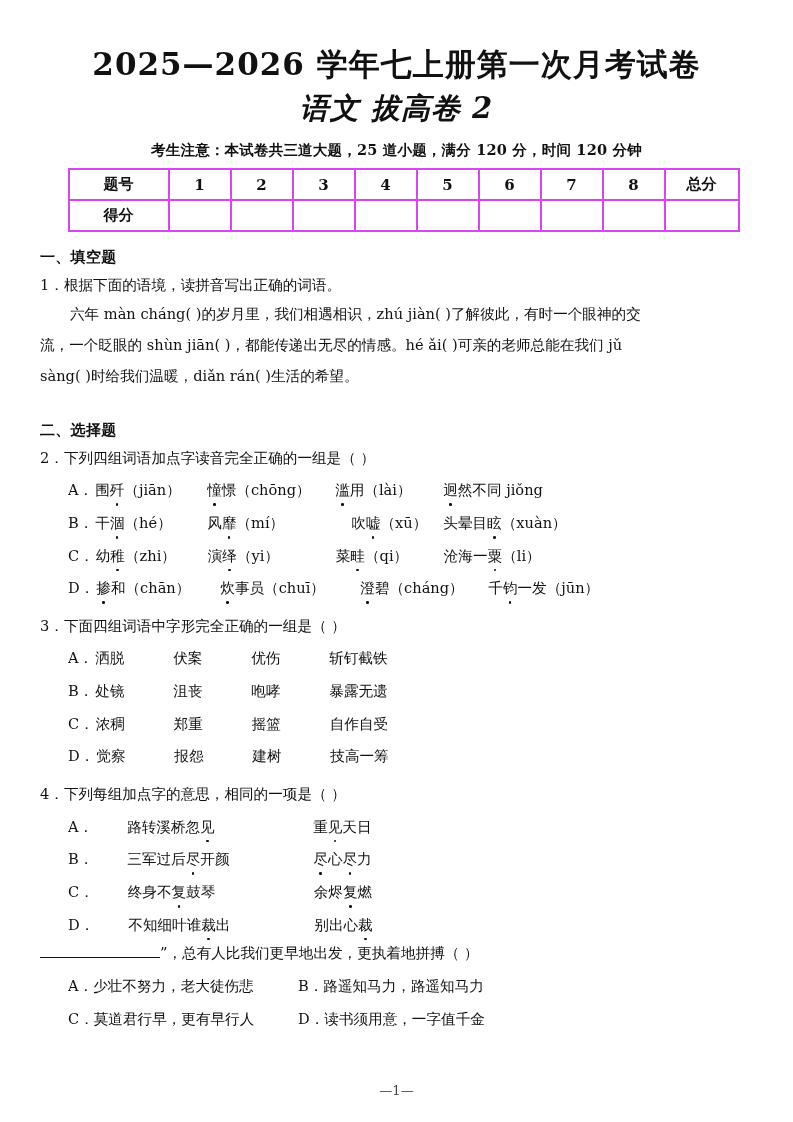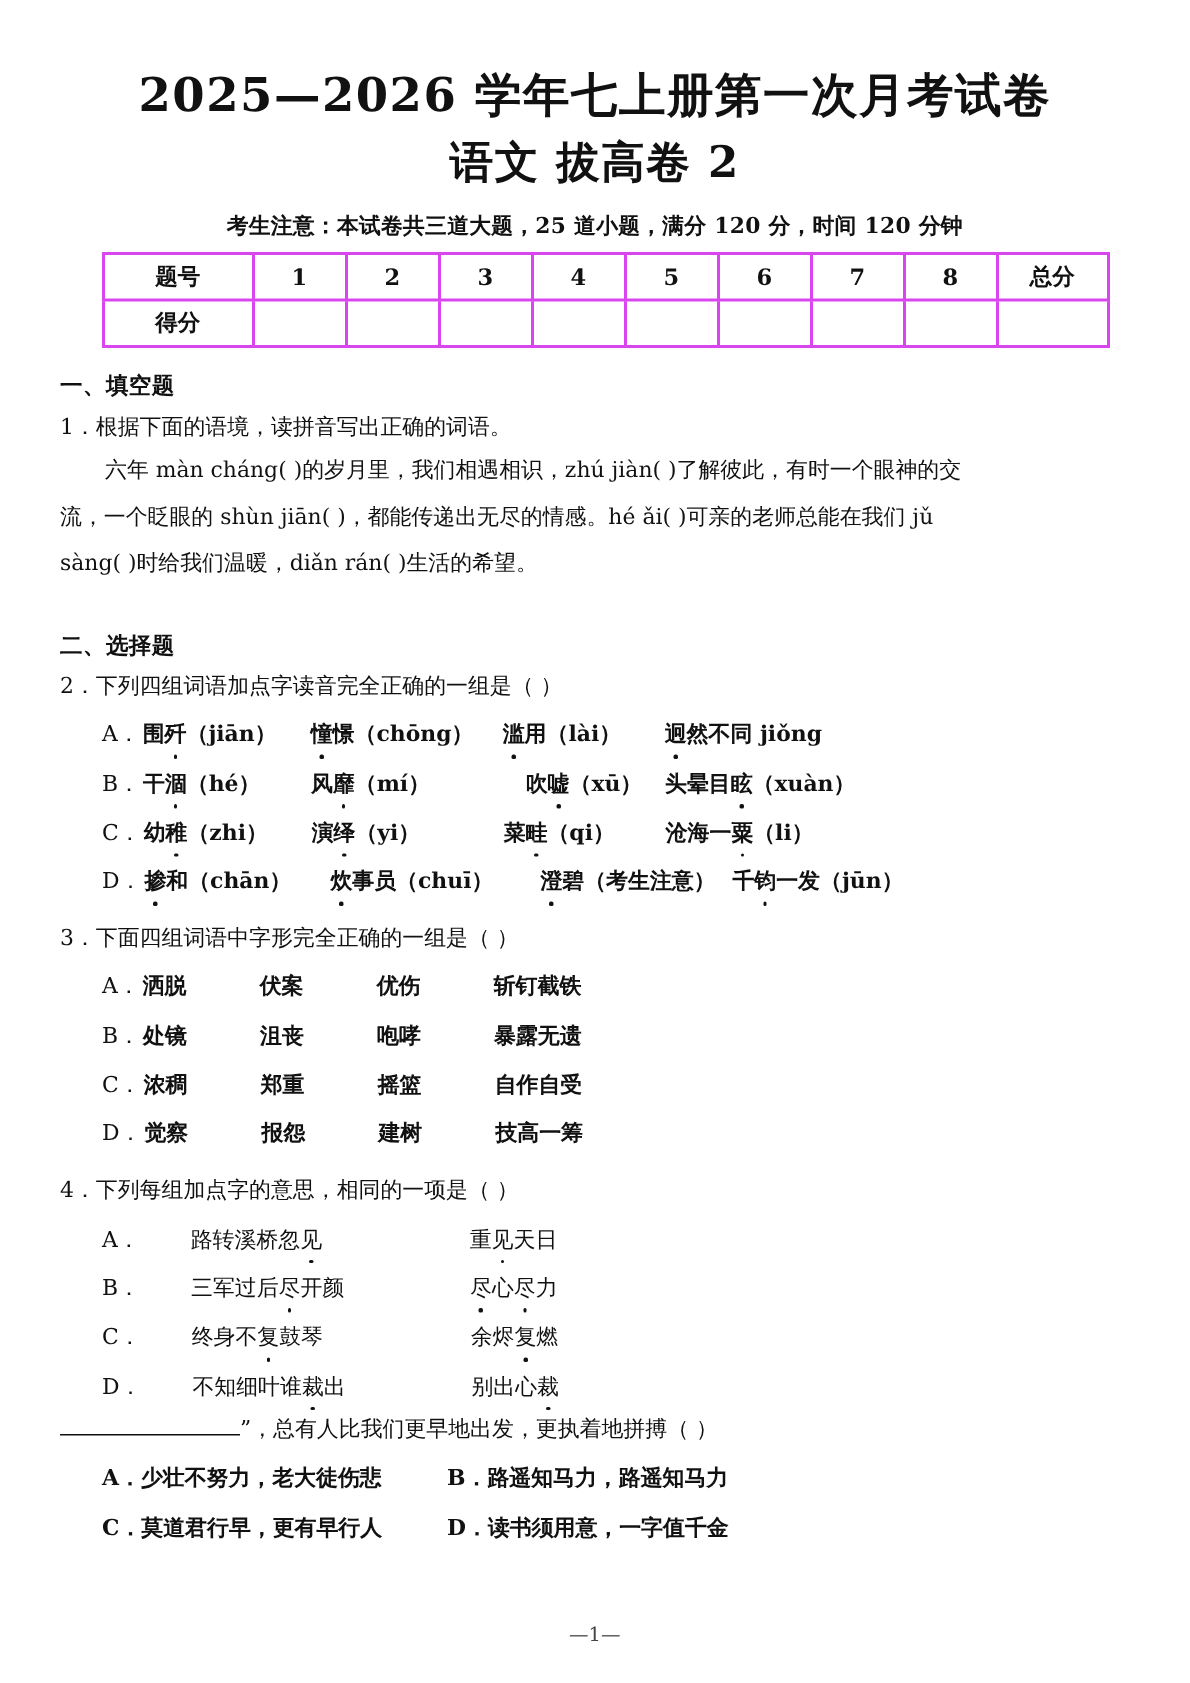--- a/index.html
+++ b/index.html
@@ -35,20 +35,21 @@
     letter-spacing: 1px;
     line-height: 1.35;
     font-family: "DejaVu Serif", "Liberation Serif", serif;
   }
   .title-line2 {
     font-size: 29px;
     font-weight: bold;
     letter-spacing: 1px;
     line-height: 1.4;
     margin-top: 2px;
+    font-style: italic;
   }
 
   
   .notice {
     text-align: center;
     font-size: 14.5px;
     font-weight: bold;
     margin-top: 13px;
     letter-spacing: 0.2px;
   }
@@ -120,26 +121,24 @@
     flex-wrap: nowrap;
     align-items: baseline;
   }
   .opt-label {
     flex: 0 0 auto;
     margin-right: 2px;
   }
   .opt-item {
     flex: 0 0 auto;
     white-space: nowrap;
-    font-weight: bold;
   }
   .opt-2col {
     display: flex;
     align-items: baseline;
-    font-weight: bold;
   }
   .opt-2col .opt-cell-a { width: 230px; flex: 0 0 auto; }
   .opt-2col .opt-cell-b { flex: 0 0 auto; }
 
   .opt-pair .pair-left { width: 186px; flex: 0 0 auto; margin-left: 32px; }
   .opt-pair .pair-right { flex: 0 0 auto; }
 
   
   .dot {
     position: relative;
@@ -273,21 +272,21 @@
           <span class="opt-label">C．</span>
           <span class="opt-item" style="width: 112px;"><span><span>幼</span><span class="dot">稚</span></span><span class="pinyin">（zhi）</span></span>
           <span class="opt-item" style="width: 128px;"><span><span>演</span><span class="dot">绎</span></span><span class="pinyin">（yi）</span></span>
           <span class="opt-item" style="width: 108px;"><span><span>菜</span><span class="dot">畦</span></span><span class="pinyin">（qi）</span></span>
           <span class="opt-item" style="width: 150px;"><span><span>沧</span><span>海</span><span>一</span><span class="dot">粟</span></span><span class="pinyin">（li）</span></span>
         </div>
         <div class="opt-row">
           <span class="opt-label">D．</span>
           <span class="opt-item" style="width: 124px;"><span><span class="dot">掺</span><span>和</span></span><span class="pinyin">（chān）</span></span>
           <span class="opt-item" style="width: 140px;"><span><span class="dot">炊</span><span>事</span><span>员</span></span><span class="pinyin">（chuī）</span></span>
-          <span class="opt-item" style="width: 128px;"><span><span class="dot">澄</span><span>碧</span></span><span class="pinyin">（考生注意）</span></span>
+          <span class="opt-item" style="width: 128px;"><span><span class="dot">澄</span><span>碧</span></span><span class="pinyin">（cháng）</span></span>
           <span class="opt-item" style="width: 150px;"><span><span>千</span><span class="dot">钧</span><span>一</span><span>发</span></span><span class="pinyin">（jūn）</span></span>
         </div>
       </div>
 
     <div class="q-line" style="margin-top:14px;">
       <span class="q-num">3．</span><span>下面四组词语中字形完全正确的一组是（  ）</span>
     </div>
     <div id="q3-options">
         <div class="opt-row">
           <span class="opt-label">A．</span>

